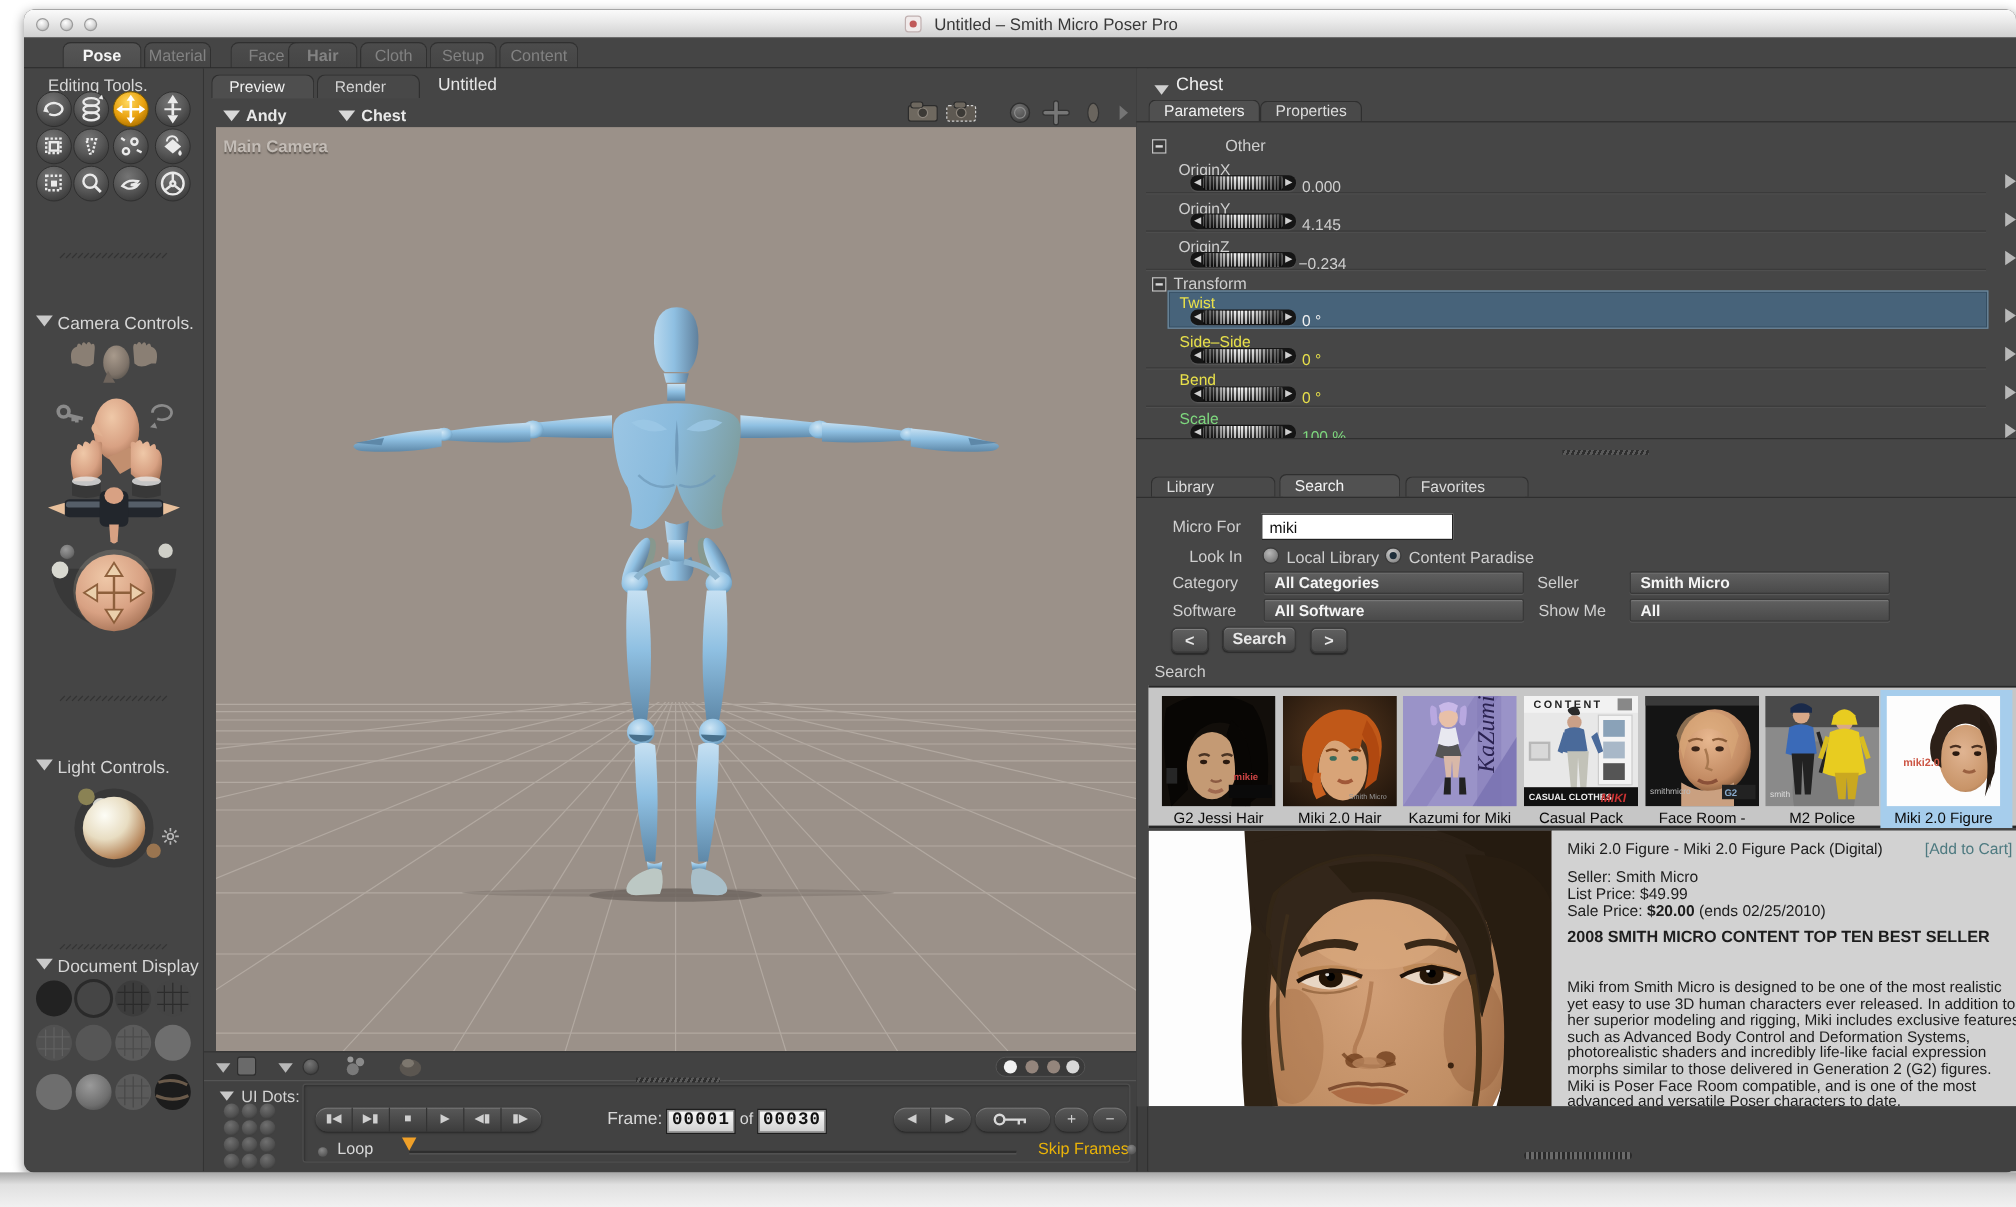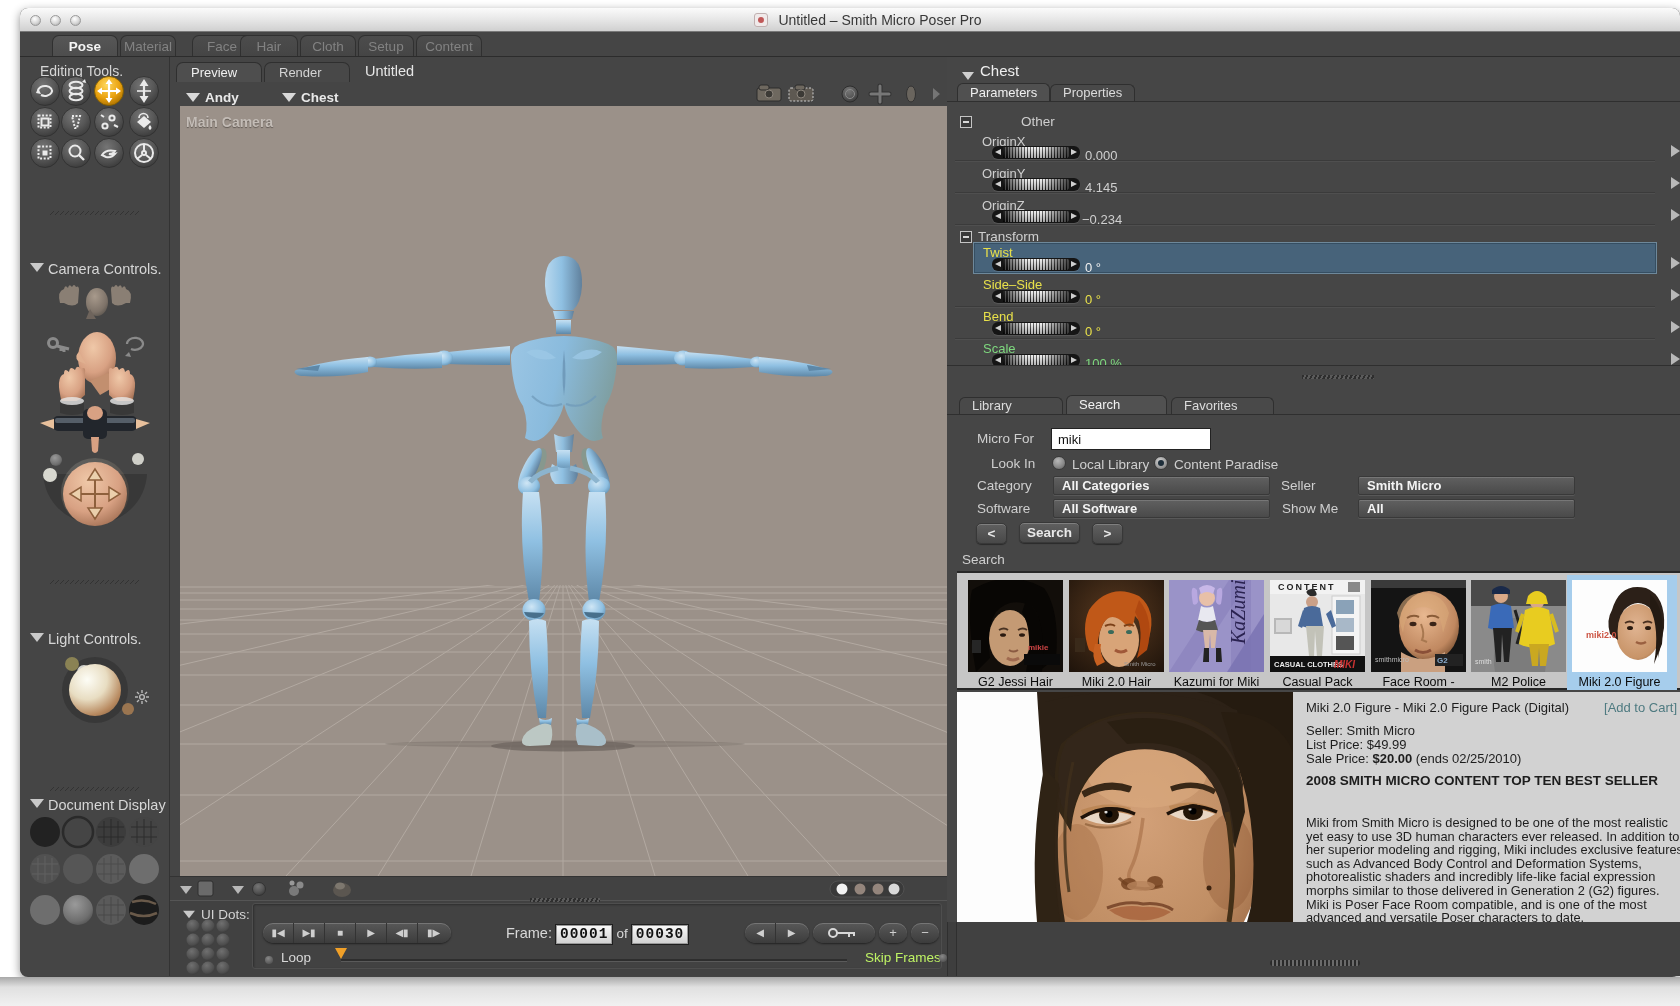--- a/index.html
+++ b/index.html
@@ -70,21 +70,21 @@
    <div class="tl" style="left:50px;"></div>
    <div id="title-ico">
         <b></b>
       </div>
    <div id="title-txt">Untitled – Smith Micro Poser Pro</div>
  </div>
  <div id="maintabs">
    <div class="mtab active" style="left:32px; width:66px;">Pose</div>
    <div class="mtab" style="left:100px; width:56px;">Material</div>
    <div class="mtab" style="left:158px; width:60px;margin-left:14px;">Face</div>
-   <div class="mtab" style="left:220px; width:58px;">Hair</div>
+   <div class="mtab" style="left:220px; width:58px;font-weight:bold;">Hair</div>
    <div class="mtab" style="left:280px; width:56px;">Cloth</div>
    <div class="mtab" style="left:338px; width:56px;">Setup</div>
    <div class="mtab" style="left:396px; width:66px;">Content</div>
    <div class="edge"></div>
  </div>
  <div id="leftcol">
   <div class="abs heading" style="left:20px; top:6px;">Editing Tools.</div>
   <svg class="abs" style="left:0; top:0;" width="150" height="919" viewBox="0 0 150 919">
     <defs>
       <radialGradient id="btn" cx="0.42" cy="0.3" r="0.75">
@@ -475,21 +475,21 @@
    <div class="pbgroup" style="left:626px; top:19px; width:28px;">
         <div class="pbtn" style="width:28px; font-size:13px;">+</div>
       </div>
    <div class="pbgroup" style="left:658px; top:19px; width:28px;">
         <div class="pbtn" style="width:28px; font-size:13px;">−</div>
       </div>
    <div class="abs" style="left:12px; top:52px; width:8px; height:8px; border-radius:50%; background:radial-gradient(circle at 40% 30%, #888,#444);"></div>
    <div class="abs" style="left:28px; top:46px; color:#d8d8d8; font-size:13.5px;">Loop</div>
    <div class="abs" style="left:82px; top:44px; width:0; height:0; border-left:6px solid transparent; border-right:6px solid transparent; border-top:11px solid #f0a028;"></div>
    <div class="abs" style="left:88px; top:55px; width:506px; height:2px; background:#2e2e2e; box-shadow:0 1px 0 #5a5a5a;"></div>
-   <div class="abs" style="left:612px; top:46px; color:#bef264; font-size:13.5px;">Skip Frames</div>
+   <div class="abs" style="left:612px; top:46px; color:#eab308; font-size:13.5px;">Skip Frames</div>
    <div class="abs" style="left:686px; top:50px; width:8px; height:8px; border-radius:50%; background:radial-gradient(circle at 40% 30%, #888,#444);"></div>
  </div>
  <div id="rdivider"></div>
  <div id="rightcol">
   <div class="abs" style="left:15px; top:9px;"><span class="tri"></span></div>
   <div class="abs" style="left:33px; top:5px; color:#efefef; font-size:15px;">Chest</div>
   <div class="rtab" style="left:10px; top:26px; background:#505050; color:#f0f0f0; height:18px; line-height:17px;">Parameters</div>
   <div class="rtab" style="left:103px; top:27px;">Properties</div>
   <div class="abs" style="left:0; top:44px; width:733px; border-top:1px solid #2f2f2f;"></div>
   <div class="abs" style="left:0; top:44px; width:733px; height:264px; overflow:hidden;">

